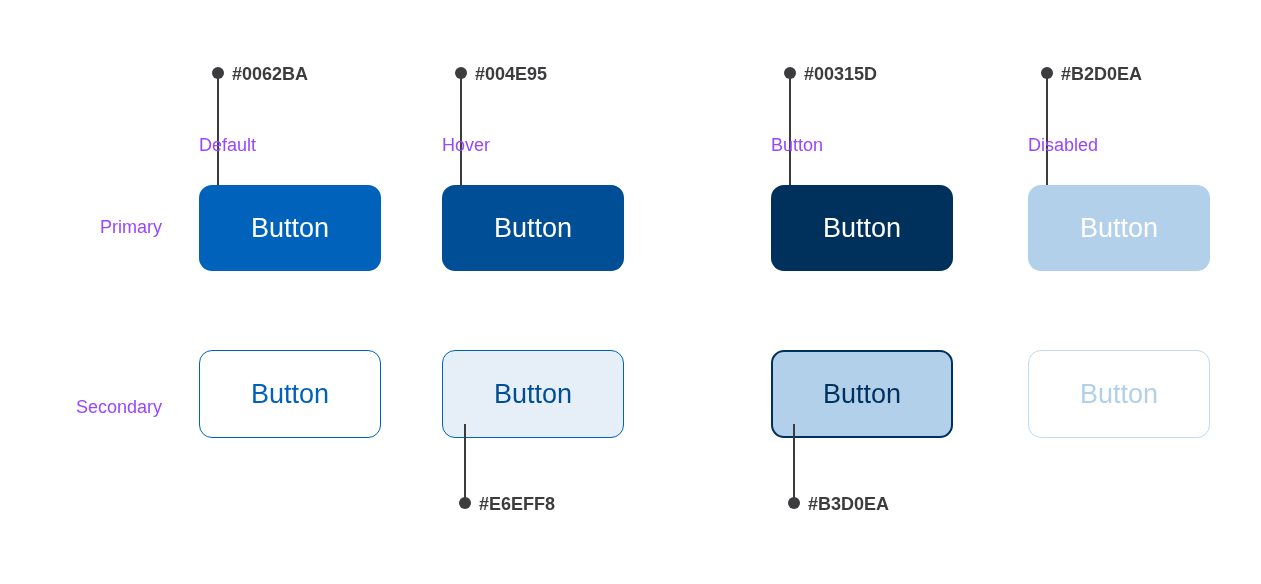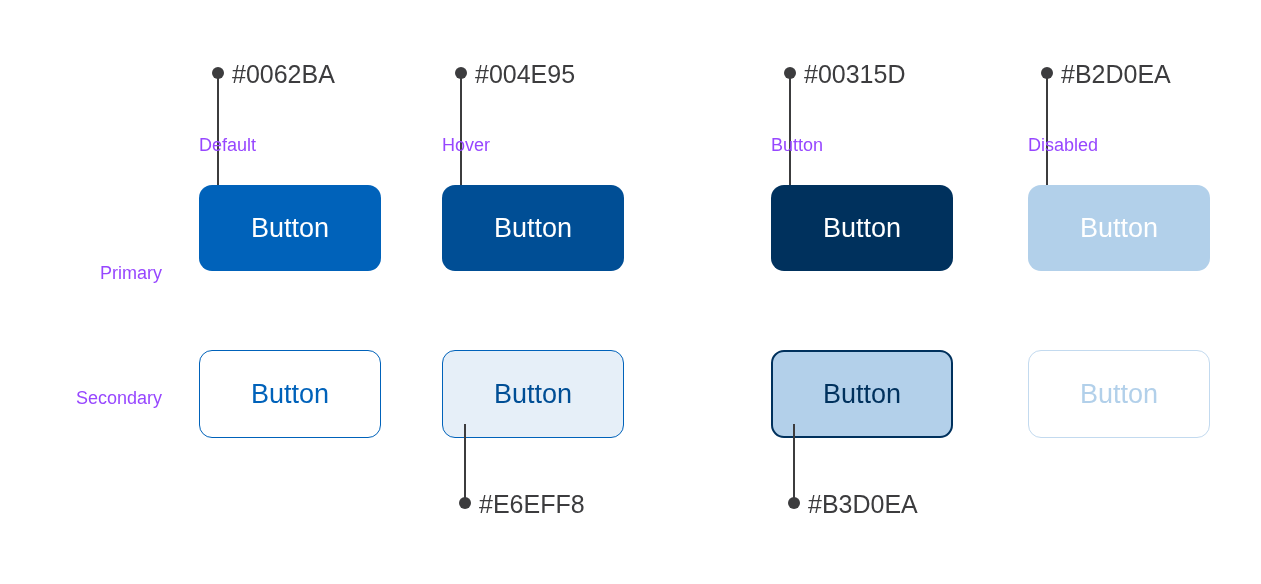--- a/index.html
+++ b/index.html
@@ -24,24 +24,25 @@
     border-radius: 50%;
     background: var(--annotation, #3c3c3e);
   }
   .anno-line {
     position: absolute;
     width: 2px;
     background: var(--annotation, #3c3c3e);
   }
   .hex-label {
     position: absolute;
-    font-size: 25px;
+    font-size: 18px;
     line-height: 22px;
     color: var(--annotation, #3c3c3e);
     white-space: nowrap;
+    font-weight: bold;
   }
   .top-dot  { left: 13px; top: 67px; }
   .top-line { left: 18px; top: 73px; height: 123px; }
   .top-hex  { left: 33px; top: 63px; }
   .bot-line { left: 22px; top: 424px; height: 79px; }
   .bot-dot  { left: 17px; top: 497px; }
   .bot-hex  { left: 37px; top: 493px; }
 
   
   .state-label {
@@ -53,22 +54,22 @@
     color: var(--purple, #9747FF);
   }
   .row-label {
     position: absolute;
     left: 40px; width: 122px;
     text-align: right;
     font-size: 18px;
     font-weight: 500;
     color: var(--purple, #9747FF);
   }
-  .row-label.primary   { top: 217px; margin-top: 46px; }
-  .row-label.secondary { top: 388px; text-align: right; }
+  .row-label.primary   { top: 217px; }
+  .row-label.secondary { top: 397px; text-align: right; }
 
   
   .btn {
     position: absolute;
     left: 0; width: 182px;
     display: flex; align-items: center; justify-content: center;
     border-radius: 13px;
     font-size: 27px;
     box-sizing: border-box;
     border: none;

